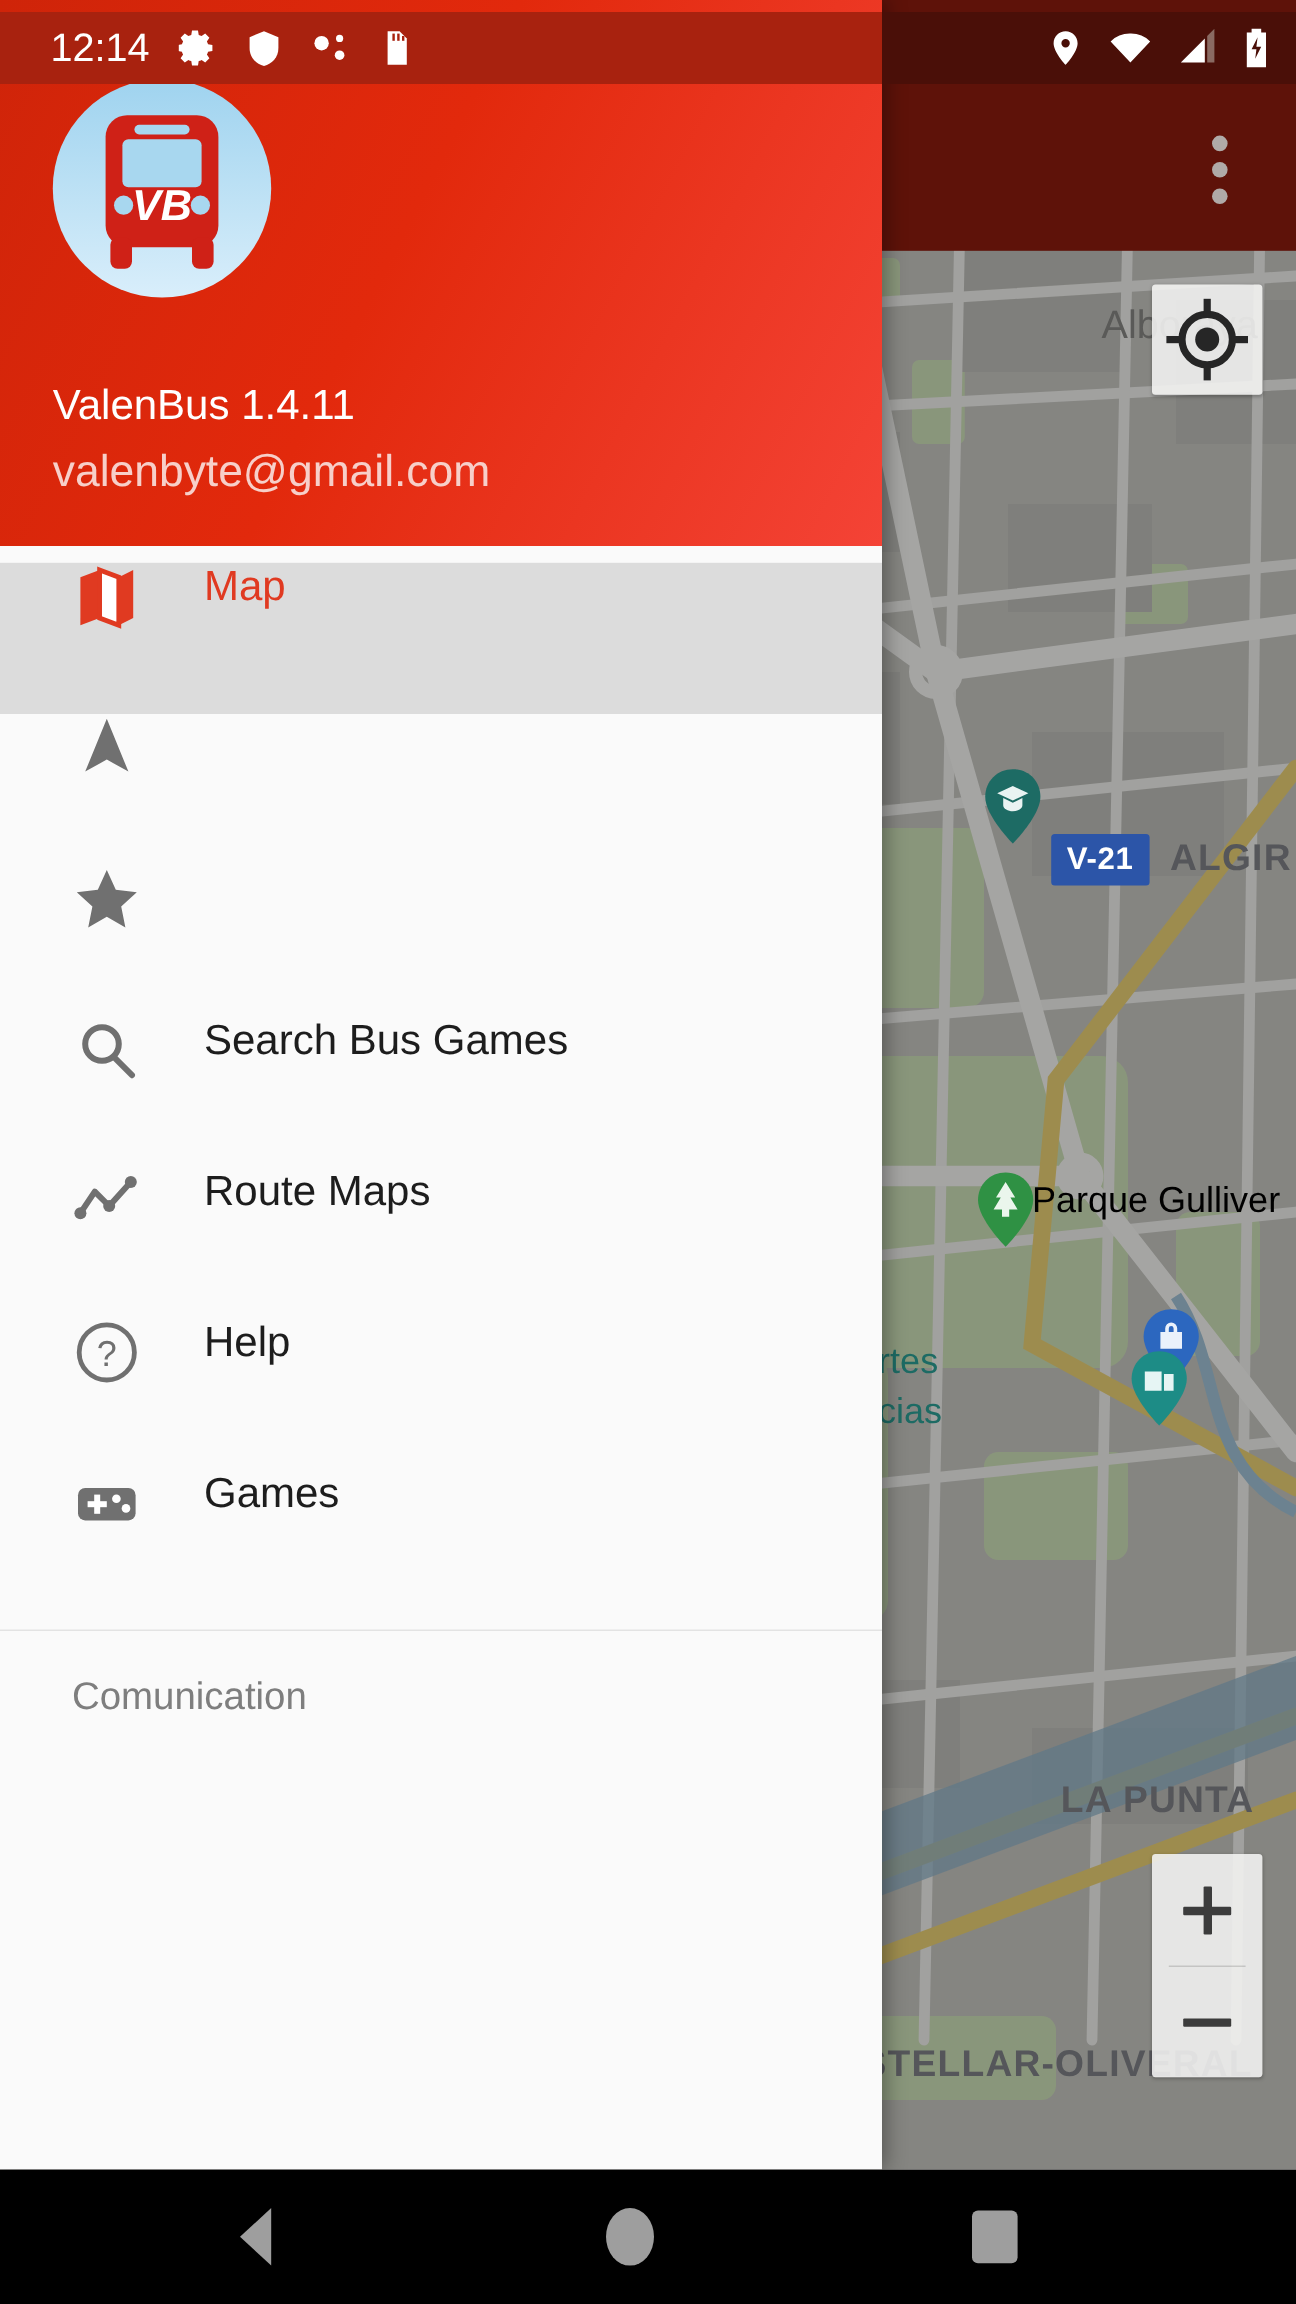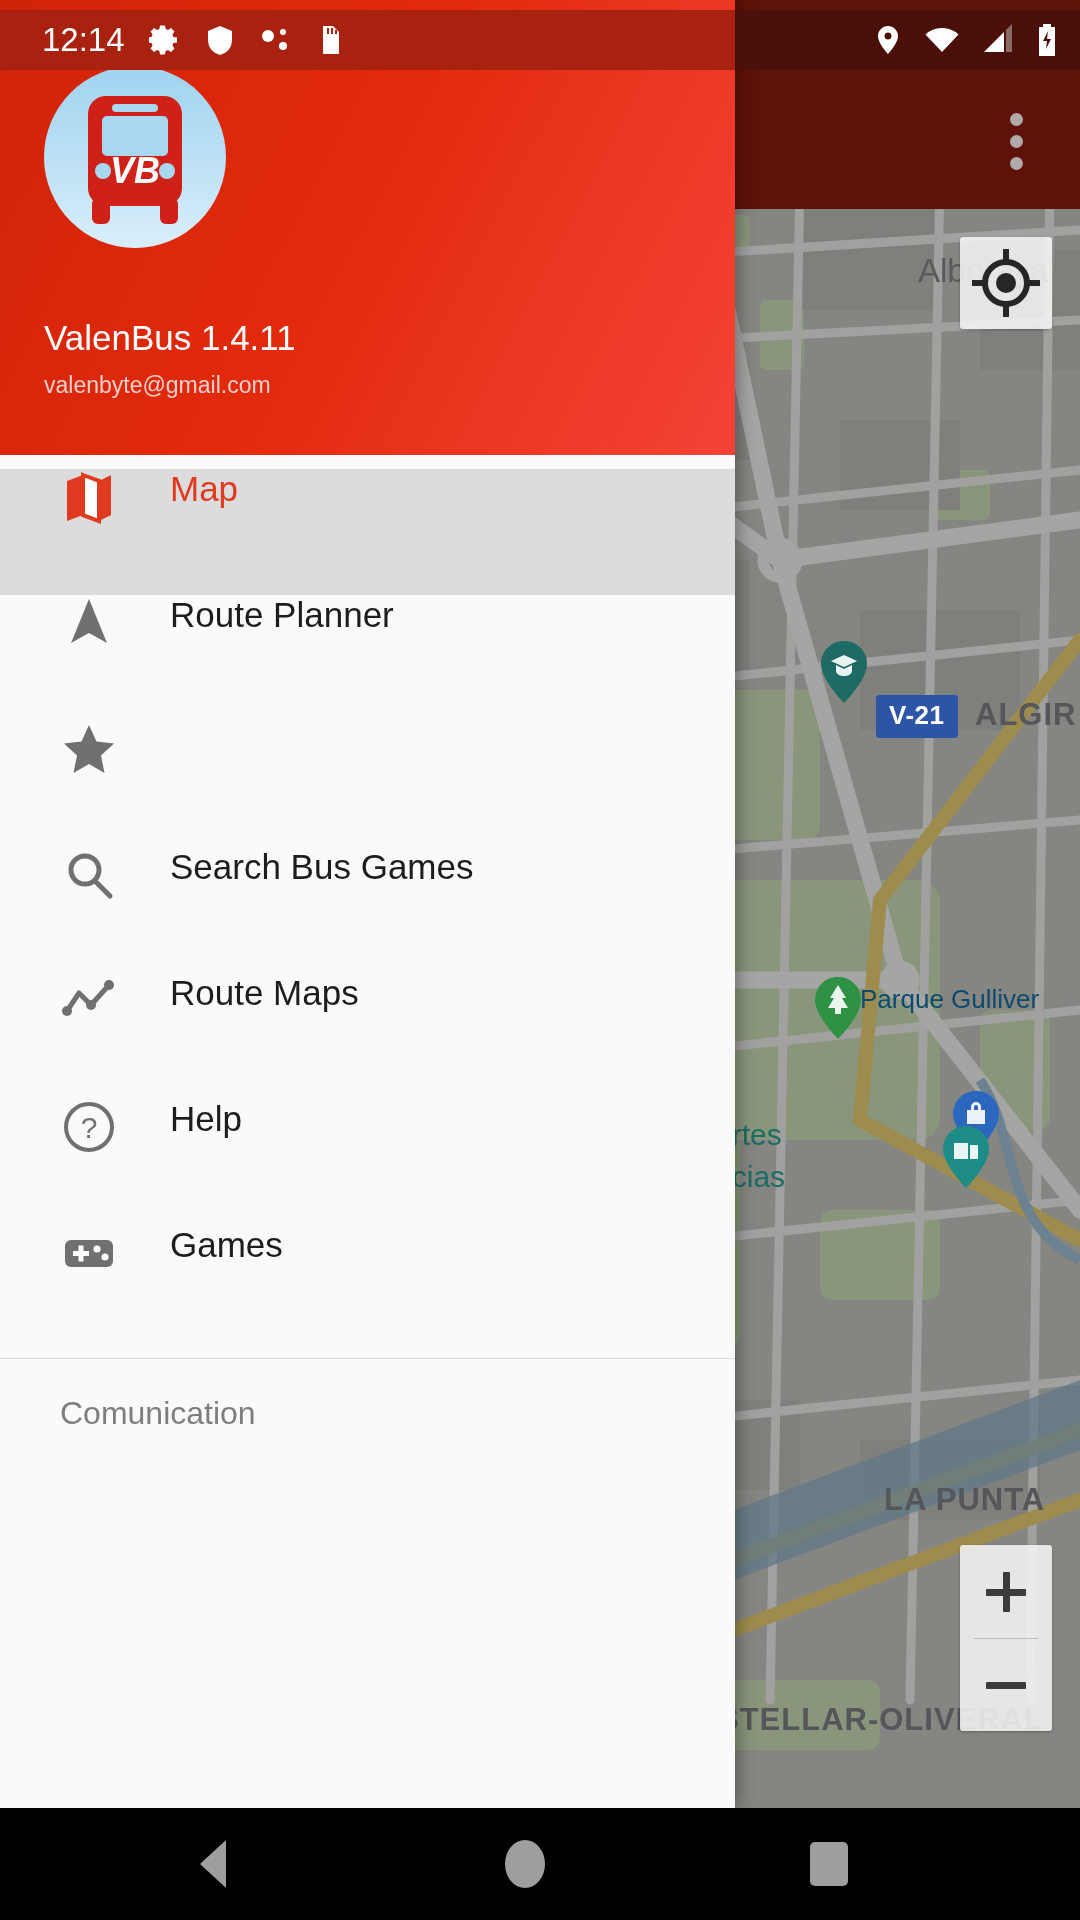--- a/index.html
+++ b/index.html
@@ -44,21 +44,21 @@
   
   .mlabel {
     position: absolute;
     color: #4a4a4a;
     white-space: nowrap;
     font-family: "Liberation Sans", sans-serif;
   }
   .mlabel.town   { font-size: 33px; color:#5a5a58; }
   .mlabel.region { font-size: 31px; color:#55565a; font-weight:bold; letter-spacing:1px;}
   .mlabel.street { font-size: 21px; color:#6c6c6a; }
-  .mlabel.park   { font-size: 26px; color:#0c4a6e; }
+  .mlabel.park   { font-size: 30px; color:#000000; }
   .mlabel.poi    { font-size: 30px; color:#1d6b64; }
   .mlabel.rot1 { transform: rotate(-23deg); transform-origin: left center; }
   .mlabel.rot2 { transform: rotate(-40deg); transform-origin: left center; }
   .mlabel.rot3 { transform: rotate(-62deg); transform-origin: left center; }
 
   .route-badge {
     position: absolute;
     background: #2c55a8;
     color: #fff;
     font-size: 26px;
@@ -156,21 +156,21 @@
   .acct-name {
     position: absolute;
     left: 44px; top: 318px;
     color: #ffffff;
     font-size: 35px;
   }
   .acct-email {
     position: absolute;
     left: 44px; top: 372px;
     color: #f7cfc9;
-    font-size: 23px;
+    font-size: 37px;
   }
 
   .drawer-body { position: relative; background: #fafafa; }
 
   .drawer-item {
     position: relative;
     display: flex;
     align-items: flex-start;
     height: 126px;
     width: 735px;
@@ -420,21 +420,20 @@
         </span>
         <span class="item-label">Map</span>
       </div>
 
       <div class="drawer-item">
         <span class="icon-wrap">
           <svg width="54" height="54" viewBox="0 0 54 54">
             <path d="M27 4 L45 48 L27 38 L9 48 Z" fill="#707070"></path>
           </svg>
         </span>
-        <span class="item-label">Route Planner</span>
       </div>
 
       <div class="drawer-item">
         <span class="icon-wrap">
           <svg width="56" height="56" viewBox="0 0 56 56">
             <path d="M28 4 L35.5 20.5 L53 22.5 L40 34.5 L43.5 52 L28 43 L12.5 52 L16 34.5 L3 22.5 L20.5 20.5 Z" fill="#707070"></path>
           </svg>
         </span>
       </div>
 

